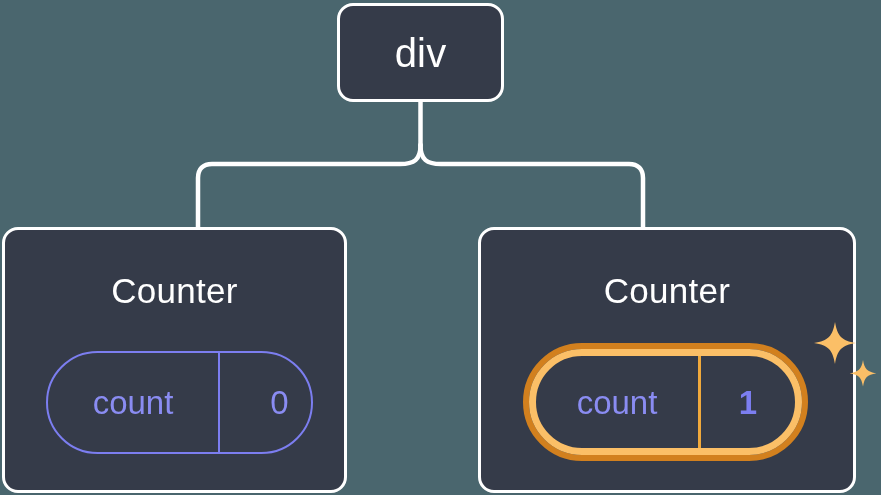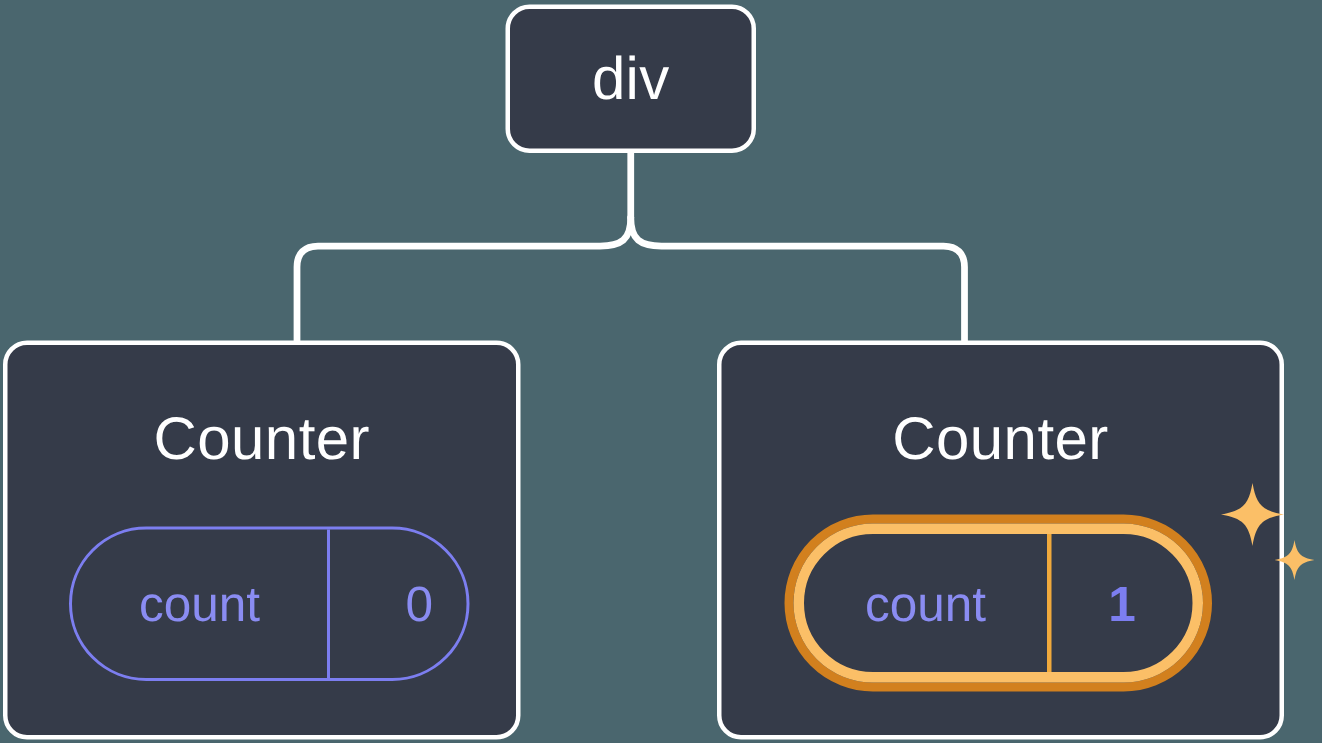--- a/index.html
+++ b/index.html
@@ -67,21 +67,21 @@
     width: 378px;
     height: 266px;
   }
 
   .node-title-counter {
     position: absolute;
     left: 0; right: 0;
     top: 43px;
     text-align: center;
     color: #ffffff;
-    font-size: 40px;
+    font-size: 35px;
     font-weight: 300;
     letter-spacing: 0.3px;
     line-height: 1;
   }
 
   
   .pill {
     position: absolute;
     display: flex;
     align-items: stretch;

